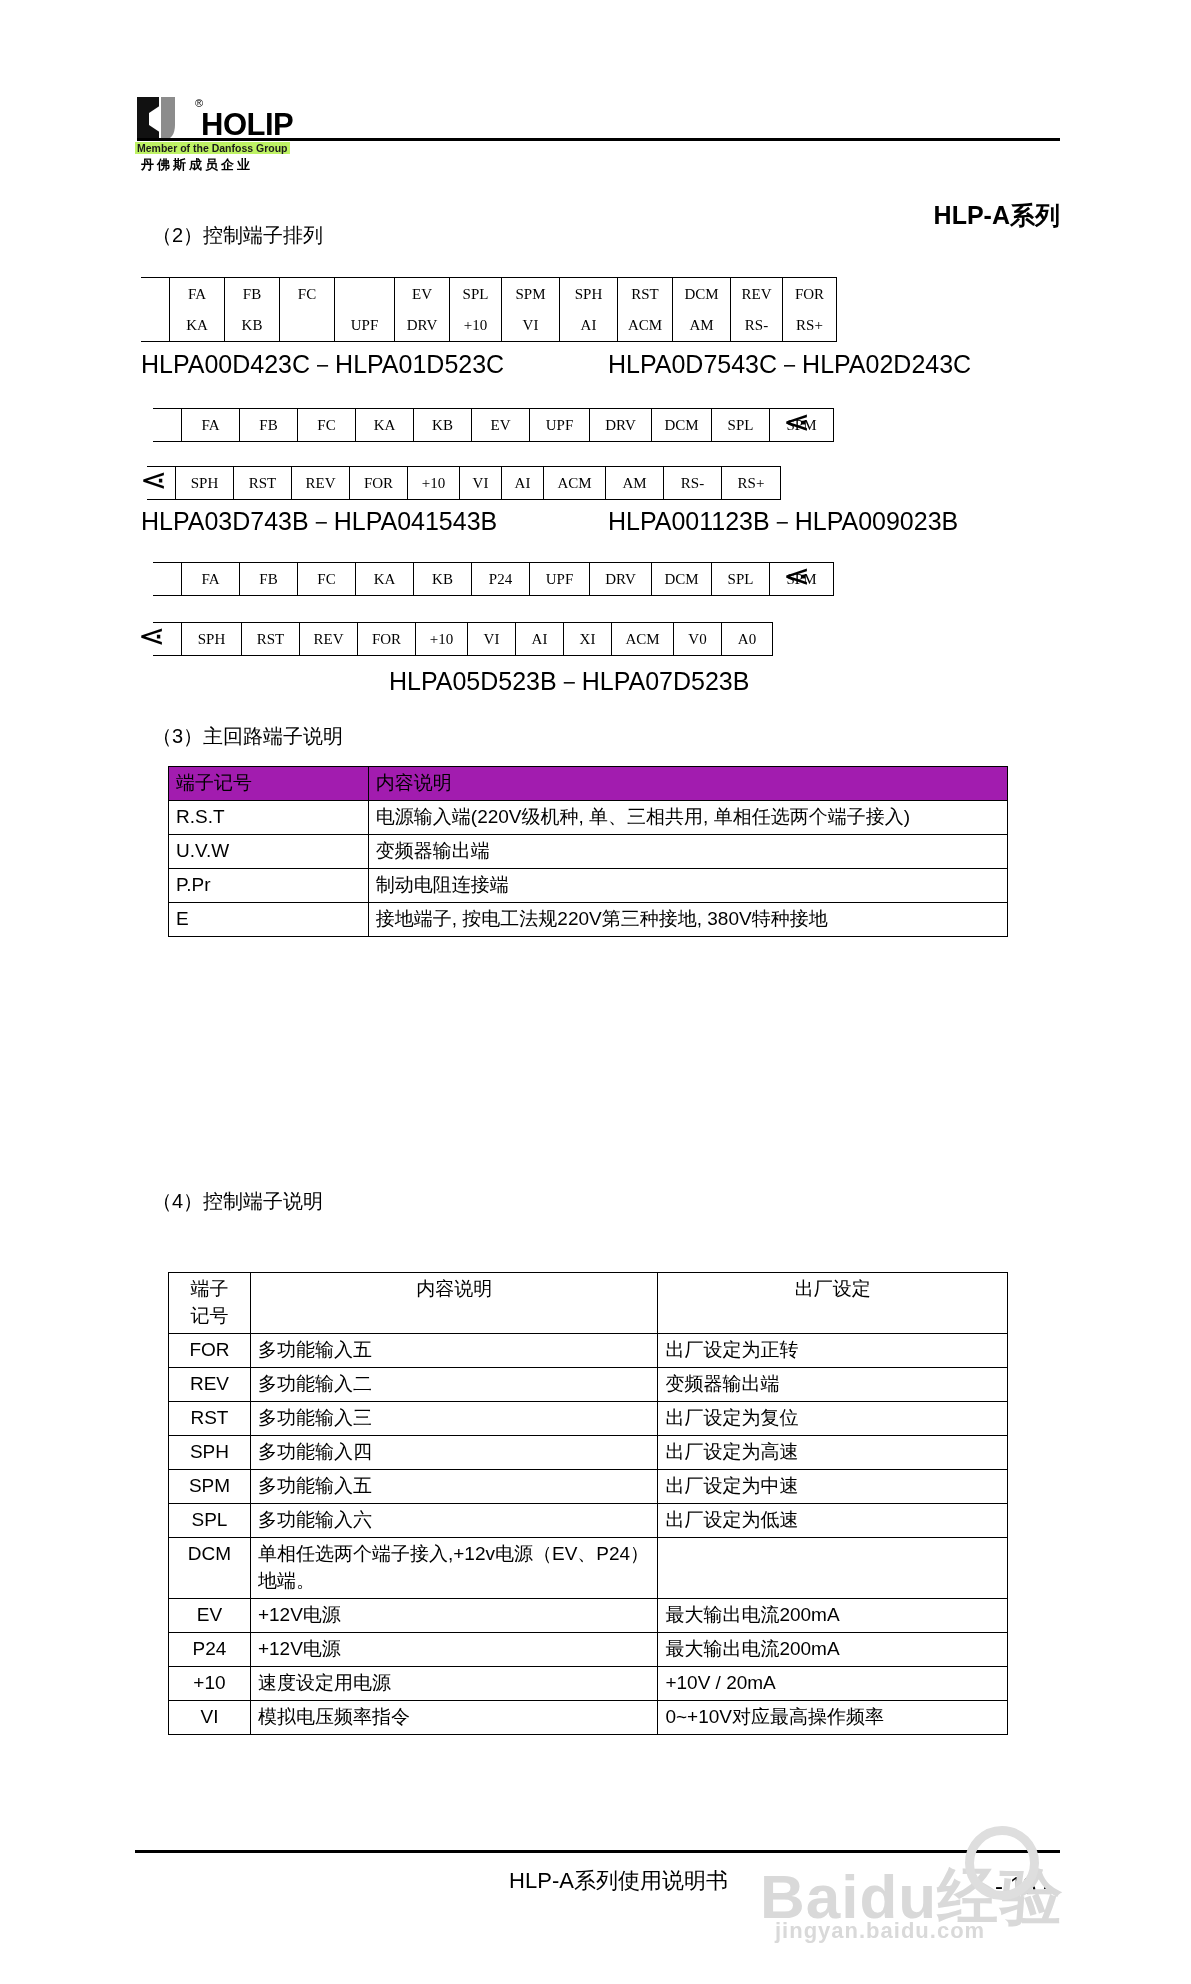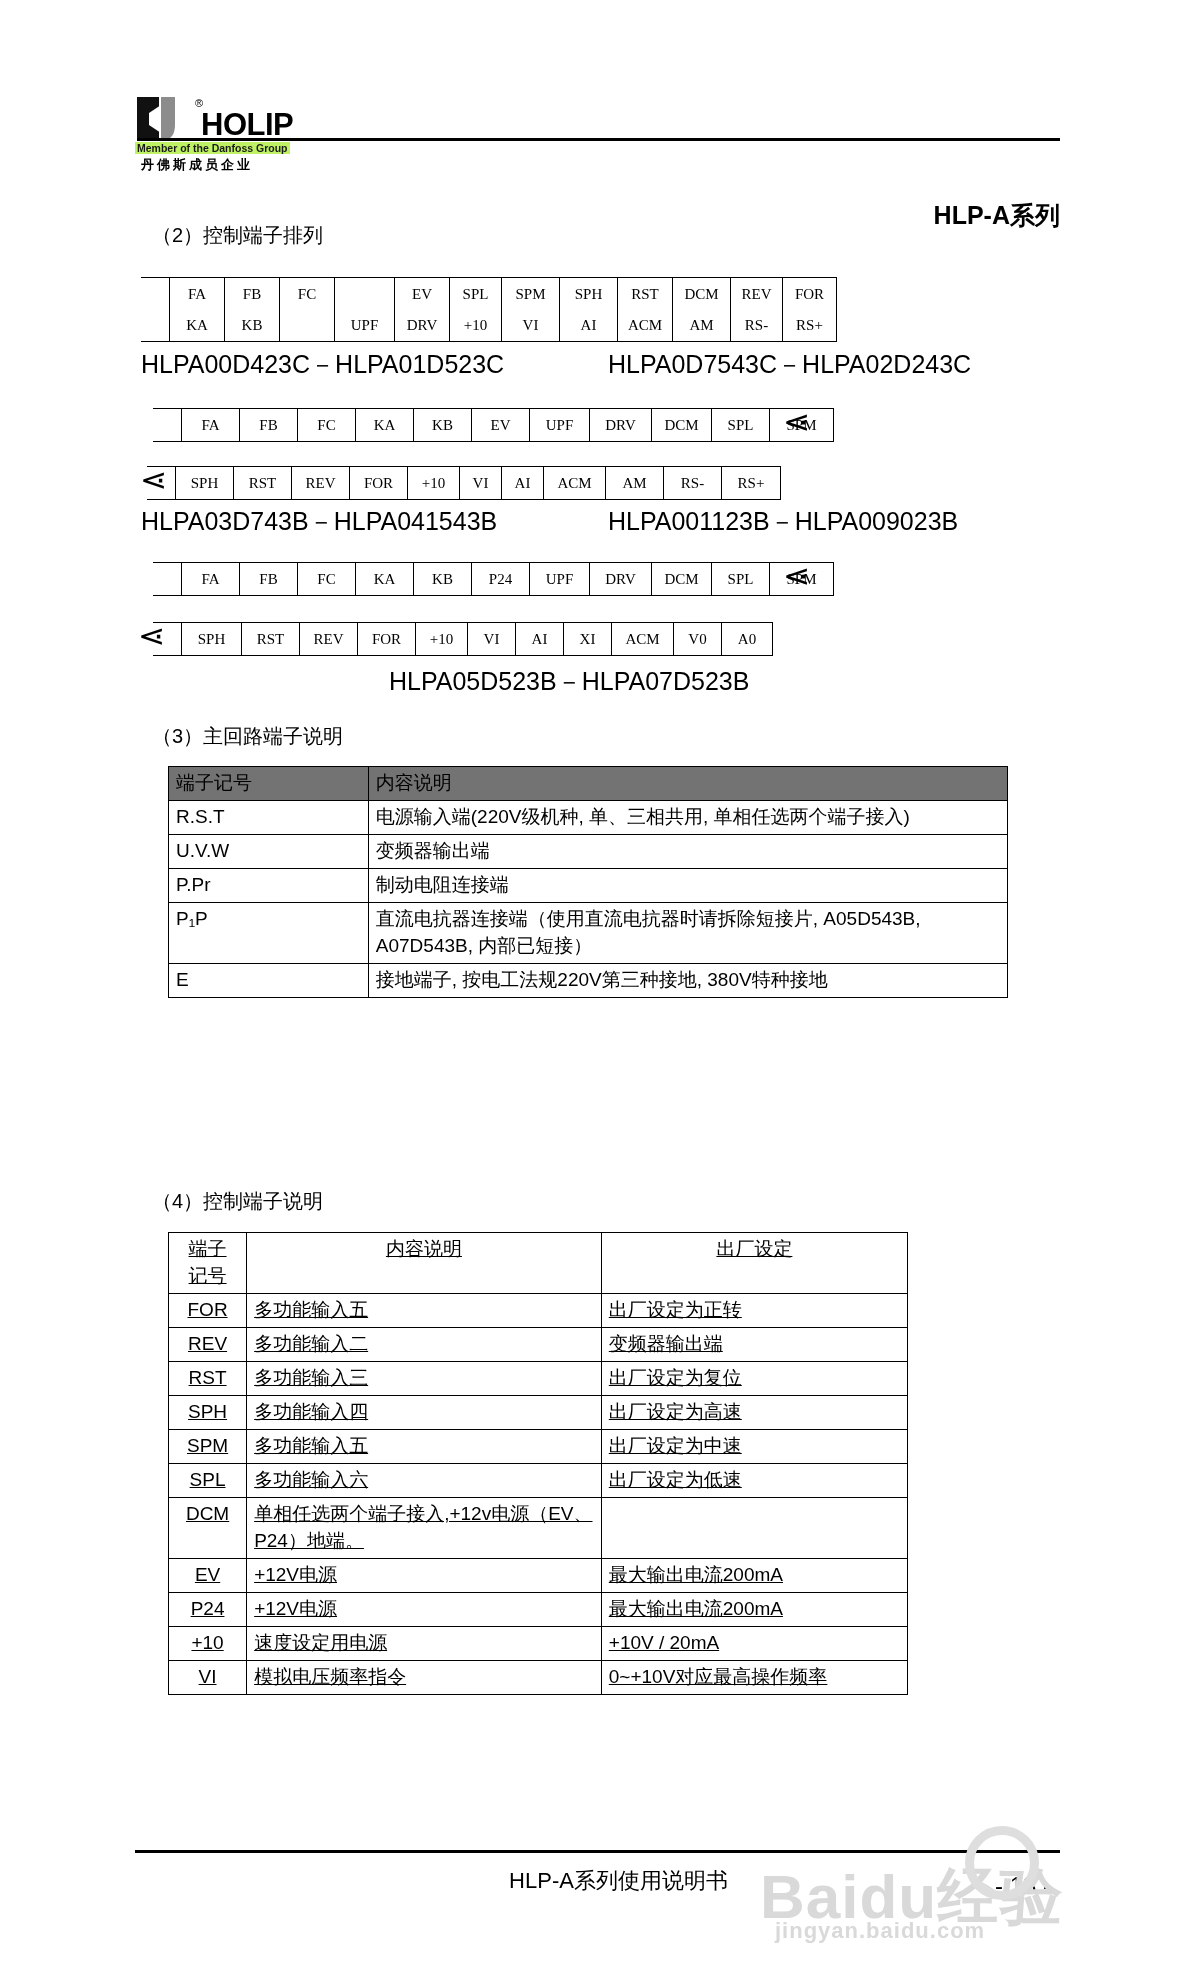--- a/index.html
+++ b/index.html
@@ -39,21 +39,21 @@
          font-family:"Liberation Sans",sans-serif;}
 
   .squig{position:absolute;font-size:30px;font-family:"Liberation Serif",serif;
          transform:scaleX(1.1);}
 
   
   table.grid{position:absolute;border-collapse:collapse;
              font-family:"Liberation Sans","DejaVu Sans",sans-serif;}
   table.grid td,table.grid th{border:1.8px solid #000;padding:3px 7px;
              font-weight:normal;font-size:19px;vertical-align:top;line-height:1.42;}
-  table.grid th{background:#737373;text-align:left;}
+  table.grid th{background:#a21caf;text-align:left;}
   td.center{text-align:center;}
   td.vcenter{vertical-align:middle;}
 
   
   .footer-rule{position:absolute;left:135px;top:1850px;width:925px;height:2.5px;background:#000;}
   .footer-text{position:absolute;left:0;top:1866px;width:1191px;text-align:center;
                font-size:22px;font-family:"Liberation Sans",sans-serif;margin-left:23px;}
   .page-no{position:absolute;right:140px;top:1872px;font-size:24px;
            font-family:"Liberation Sans",sans-serif;}
 
@@ -206,33 +206,29 @@
         </tr>
         <tr>
           <td>U.V.W</td>
           <td>变频器输出端</td>
         </tr>
         <tr>
           <td>P.Pr</td>
           <td>制动电阻连接端</td>
         </tr>
         <tr>
-          <td>P₁P</td>
-          <td>直流电抗器连接端（使用直流电抗器时请拆除短接片, A05D543B, A07D543B, 内部已短接）</td>
-        </tr>
-        <tr>
           <td>E</td>
           <td>接地端子, 按电工法规220V第三种接地, 380V特种接地</td>
         </tr>
       </tbody>
   </table>
 
   <div class="sec-h" style="left:152px;top:1188px;">（4）控制端子说明</div>
 
-  <table class="grid" id="control-terminal-table" style="left:168px;top:1232px;width:740px;text-decoration:underline;">
+  <table class="grid" id="control-terminal-table" style="left:168px;top:1272px;width:840px;">
     <colgroup>
         <col style="width:82px">
         <col style="width:408px">
         <col style="width:350px">
       </colgroup>
     <thead>
         <tr>
       <td class="center vcenter">
         <span>端子</span><br>
         <span>记号</span>

